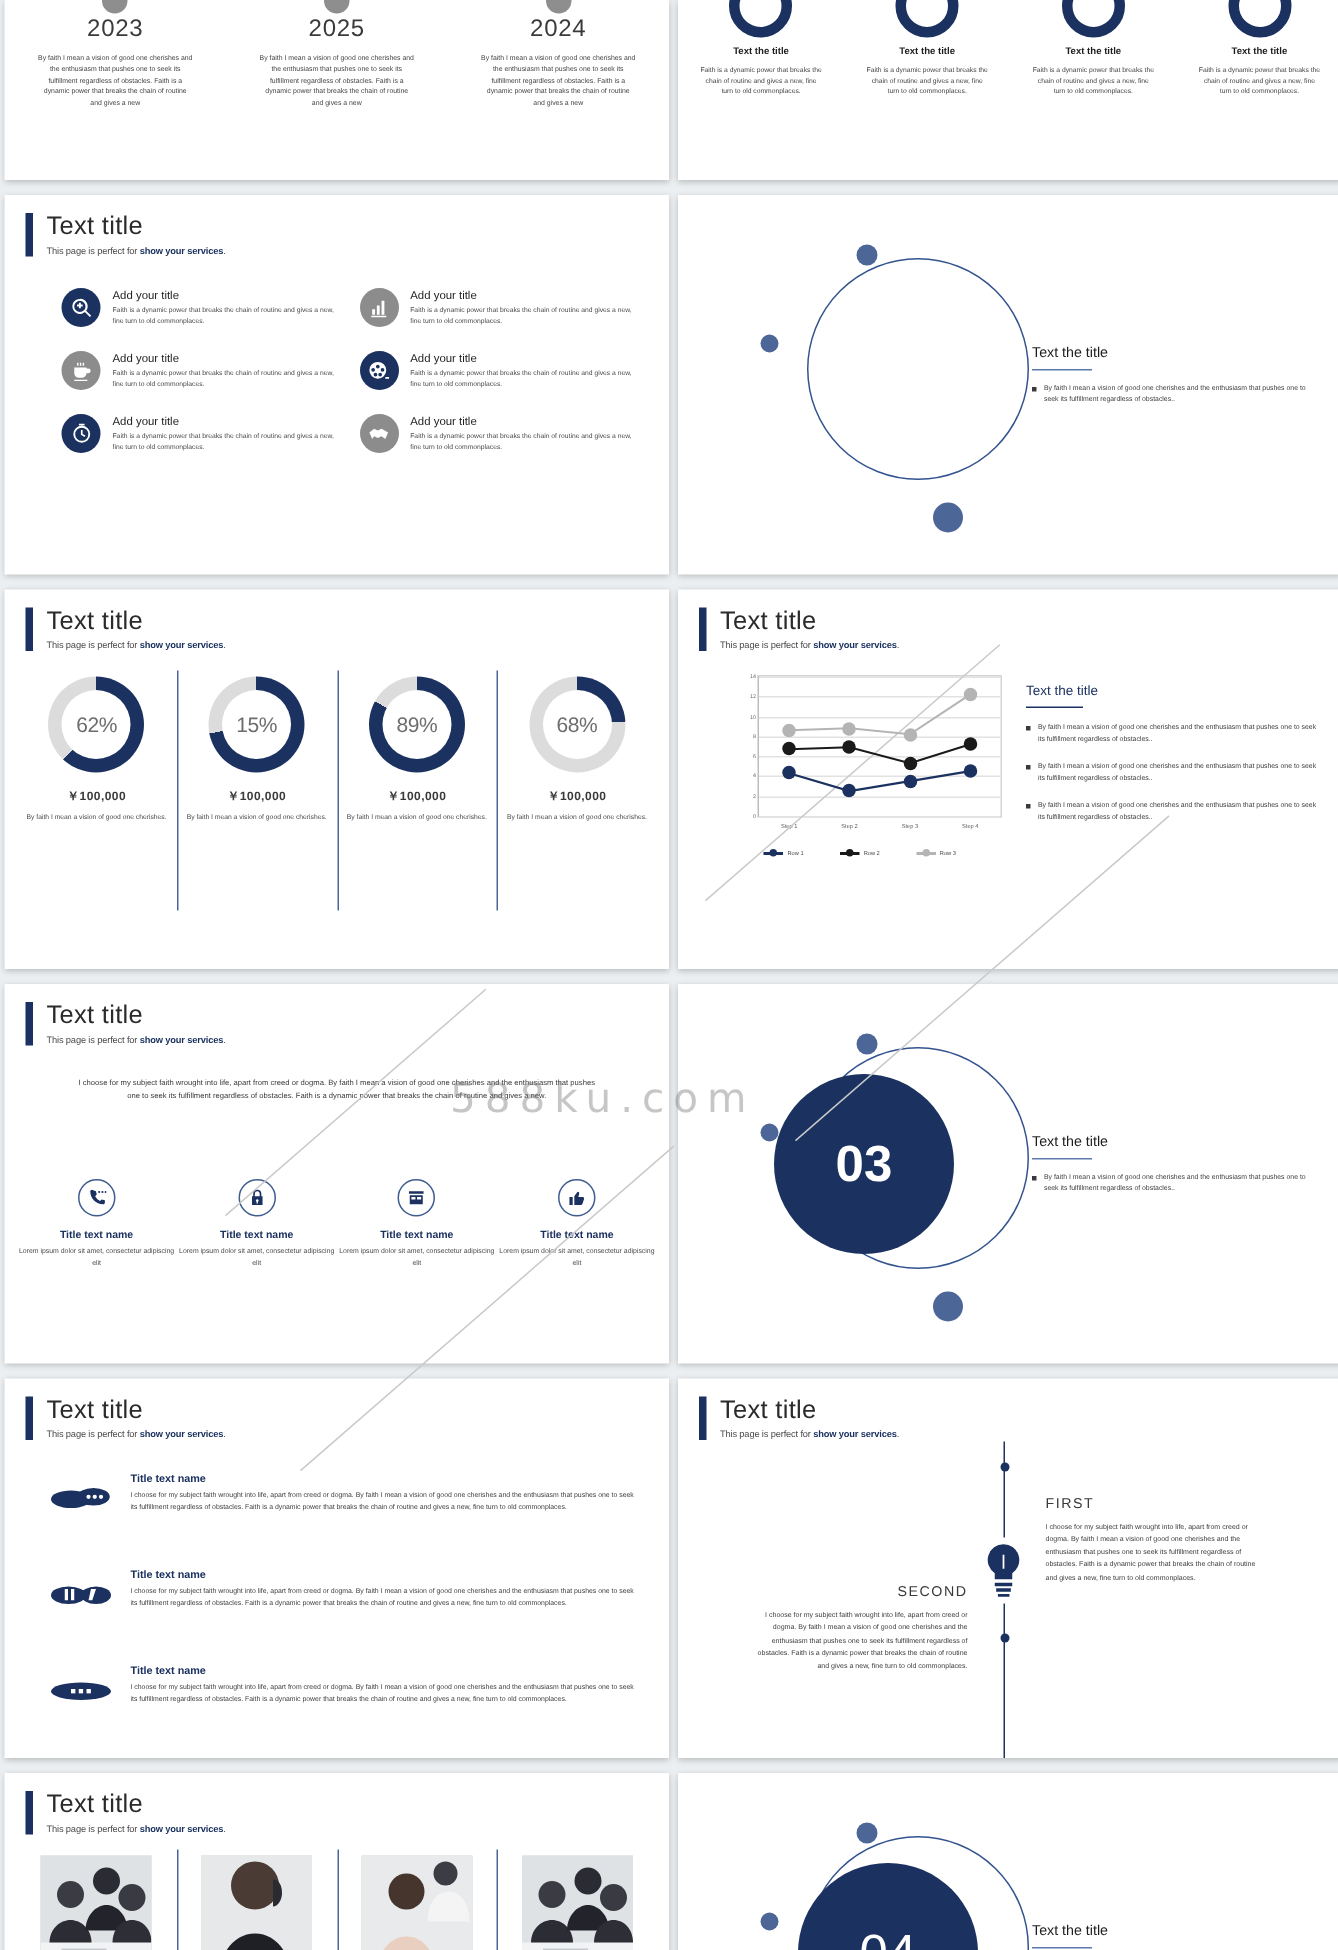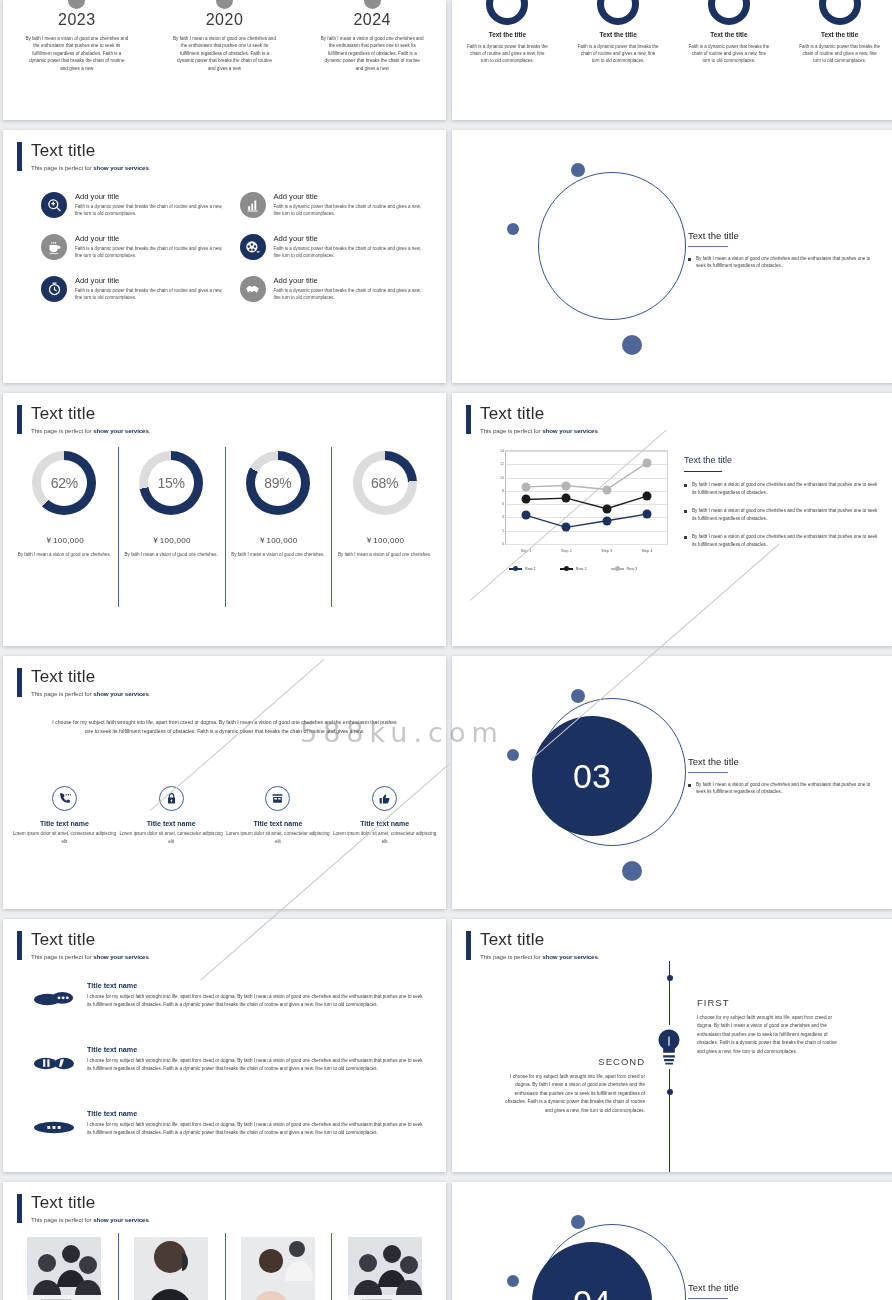--- a/index.html
+++ b/index.html
@@ -66,21 +66,21 @@
   .cs-sq { width: 3px; height: 3px; background: #3b3b3b; margin-top: 3px; flex: 0 0 3px; }
   .cs-bt { font-size: 4.6px; color: #3d3d3d; line-height: 1.62; }
 
   
   .pct-wrap { position: absolute; left: 8px; right: 8px; top: 58px; display: flex; }
   .pct-col { flex: 1; text-align: center; position: relative; padding: 0 6px; }
   .pct-col + .pct-col::before { content: ""; position: absolute; left: 0; top: -4px; width: 1px; height: 160px; background: #4d6698; }
   .pct-ring { width: 64px; height: 64px; border-radius: 50%; margin: 0 auto; display: flex; align-items: center; justify-content: center; position: relative; }
   .pct-ring::after { content: ""; position: absolute; inset: 9px; background: #fff; border-radius: 50%; }
   .pct-val { position: relative; z-index: 2; font-size: 14px; color: #6d6d6d; letter-spacing: -.3px; text-align: right; }
-  .pct-money { font-size: 8px; color: #3a3a3a; margin-top: 20px; letter-spacing: .3px; }
+  .pct-money { font-size: 8px; color: #3a3a3a; margin-top: 10px; letter-spacing: .3px; font-weight: bold; }
   .pct-note { font-size: 4.5px; color: #4a4a4a; line-height: 1.6; margin-top: 5px; }
 
   
   .chart-box { position: absolute; left: 35px; top: 55px; width: 185px; height: 125px; }
   .plot { position: absolute; left: 18px; top: 2px; right: 4px; bottom: 28px; border: 1px solid #d4d4d4; border-left: 1px solid #bdbdbd; }
   .gl { position: absolute; left: 0; right: 0; height: 1px; background: #e2e2e2; }
   .ytick { position: absolute; left: -16px; width: 14px; text-align: right; font-size: 3.6px; color: #6a6a6a; transform: translateY(-50%); }
   .xtick { position: absolute; bottom: -9px; font-size: 3.8px; color: #5c5c5c; transform: translateX(-50%); }
   .pt { position: absolute; width: 9px; height: 9px; border-radius: 50%; transform: translate(-50%,-50%); z-index: 3; }
   .lgnd { position: absolute; bottom: 2px; left: 22px; display: flex; gap: 24px; }
@@ -136,21 +136,21 @@
 
   <div class="slide">
     <div class="yr-wrap">
       <div class="yr-col">
         <div class="yr-dot"></div>
         <div class="yr-num">2023</div>
         <div class="yr-txt">By faith I mean a vision of good one cherishes and the enthusiasm that pushes one to seek its fulfillment regardless of obstacles. Faith is a dynamic power that breaks the chain of routine and gives a new</div>
       </div>
       <div class="yr-col">
         <div class="yr-dot"></div>
-        <div class="yr-num">2020</div>
+        <div class="yr-num">2025</div>
         <div class="yr-txt">By faith I mean a vision of good one cherishes and the enthusiasm that pushes one to seek its fulfillment regardless of obstacles. Faith is a dynamic power that breaks the chain of routine and gives a new</div>
       </div>
       <div class="yr-col">
         <div class="yr-dot"></div>
         <div class="yr-num">2024</div>
         <div class="yr-txt">By faith I mean a vision of good one cherishes and the enthusiasm that pushes one to seek its fulfillment regardless of obstacles. Faith is a dynamic power that breaks the chain of routine and gives a new</div>
       </div>
     </div>
   </div>
 
@@ -440,21 +440,21 @@
             </svg>
           </div>
         <div class="ric-t">Title text name</div>
         <div class="ric-b">Lorem ipsum dolor sit amet, consectetur adipiscing elit</div>
       </div>
     </div>
   </div>
 
   <div class="slide">
     <div class="cs-ring" style="left:86px;top:42px;width:148px;height:148px;"></div>
-    <div class="cs-disc" style="left:80px;top:60px;width:120px;height:120px;font-size:34px;">
+    <div class="cs-disc" style="left:64px;top:60px;width:120px;height:120px;font-size:34px;font-weight:bold;">
         <span>03</span>
       </div>
     <div class="cs-dot" style="left:119px;top:33px;width:14px;height:14px;"></div>
     <div class="cs-dot" style="left:55px;top:93px;width:12px;height:12px;"></div>
     <div class="cs-dot" style="left:170px;top:205px;width:20px;height:20px;"></div>
     <div class="cs-right" style="left:236px;top:100px;right:14px;">
       <div class="cs-title">Text the title</div>
       <div class="cs-rule"></div>
       <div class="cs-bul">
           <span class="cs-sq"></span>

